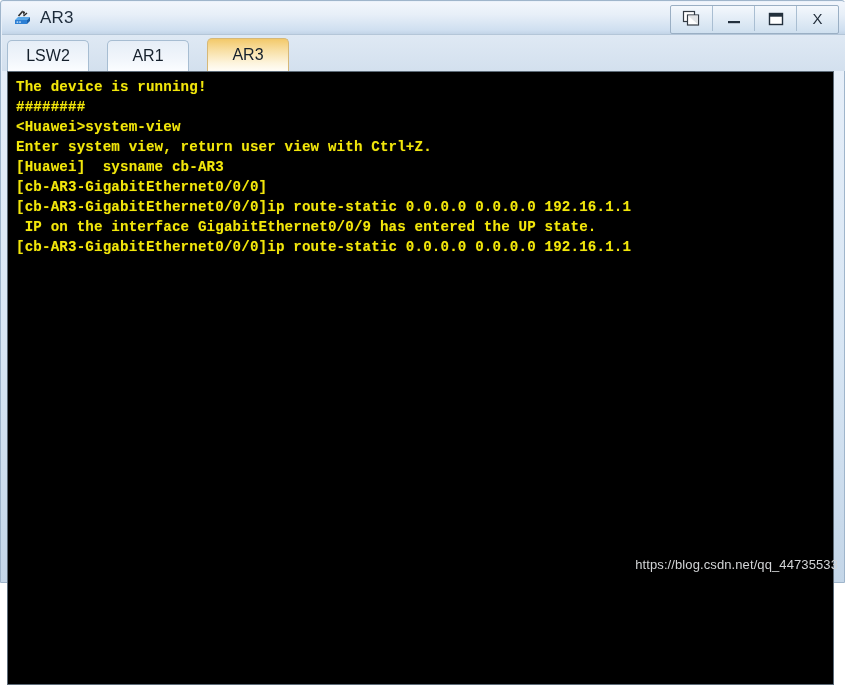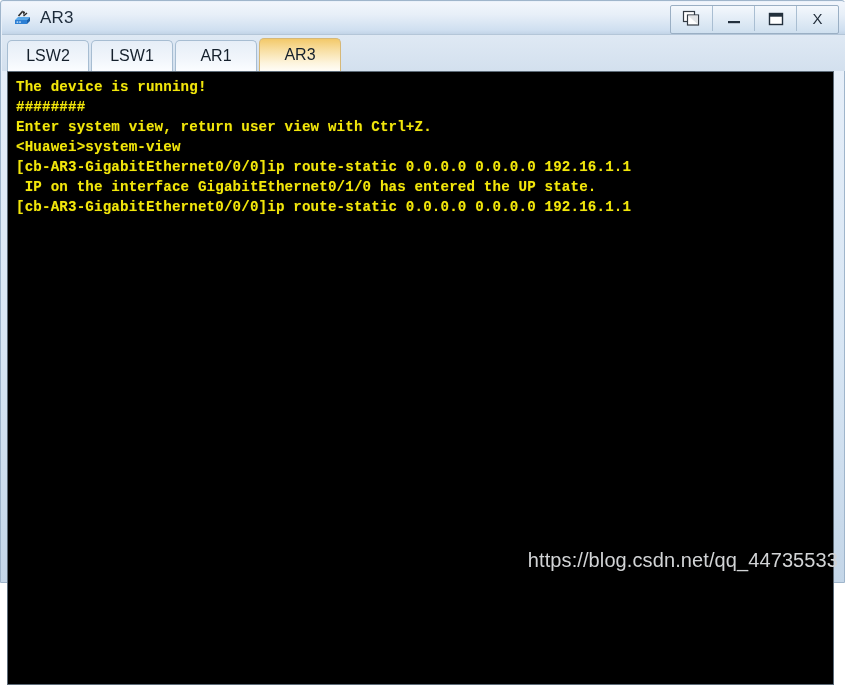--- a/index.html
+++ b/index.html
@@ -88,21 +88,21 @@
     height: 36px;
     box-sizing: border-box;
     background: linear-gradient(to bottom, #dfe9f4 0%, #d3e0ee 100%);
     padding-left: 5px;
     display: flex;
     align-items: flex-end;
   }
   .tab {
     height: 31px;
     min-width: 82px;
-    margin-right: 2px;
+    margin-right: 18px;
     box-sizing: border-box;
     border: 1px solid #a7bdd2;
     border-bottom: none;
     border-radius: 5px 5px 0 0;
     background: linear-gradient(to bottom, #e6eef7 0%, #f0f5fb 55%, #fbfdff 100%);
     display: flex;
     align-items: center;
     justify-content: center;
     font-size: 16px;
     color: #15202c;
@@ -144,21 +144,21 @@
     font-weight: bold;
     text-shadow: 0 0 1px rgba(200,180,0,0.45);
   }
 
   
   #watermark {
     position: absolute;
     right: 6px;
     bottom: 10px;
     font-family: "Liberation Sans", sans-serif;
-    font-size: 20px;
+    font-size: 13px;
     color: #d2d4d6;
     white-space: nowrap;
     letter-spacing: 0.1px;
   }
 </style>
 </head>
 <body>
 
 <div id="window">
 
@@ -198,37 +198,36 @@
         <span class="lbl">X</span>
       </div>
     </div>
   </div>
 
   <div id="tabstrip">
     <div class="tab">
       <span>LSW2</span>
     </div>
     <div class="tab">
-      <span>LSW1</span>
-    </div>
-    <div class="tab">
       <span>AR1</span>
     </div>
     <div class="tab active">
       <span>AR3</span>
     </div>
   </div>
 
   <div id="terminal-wrap">
     <div id="terminal">
       <div class="tline">The device is running!</div>
       <div class="tline">########</div>
+      <div class="tline">&lt;Huawei&gt;system-view</div>
       <div class="tline">Enter system view, return user view with Ctrl+Z.</div>
-      <div class="tline">&lt;Huawei&gt;system-view</div>
+      <div class="tline">[Huawei]  sysname cb-AR3</div>
+      <div class="tline">[cb-AR3-GigabitEthernet0/0/0]</div>
       <div class="tline">[cb-AR3-GigabitEthernet0/0/0]ip route-static 0.0.0.0 0.0.0.0 192.16.1.1</div>
-      <div class="tline"> IP on the interface GigabitEthernet0/1/0 has entered the UP state.</div>
+      <div class="tline"> IP on the interface GigabitEthernet0/0/9 has entered the UP state.</div>
       <div class="tline">[cb-AR3-GigabitEthernet0/0/0]ip route-static 0.0.0.0 0.0.0.0 192.16.1.1</div>
     </div>
   </div>
 
   <div id="watermark">https://blog.csdn.net/qq_44735533</div>
 
 </div>
 
 </body></html>

